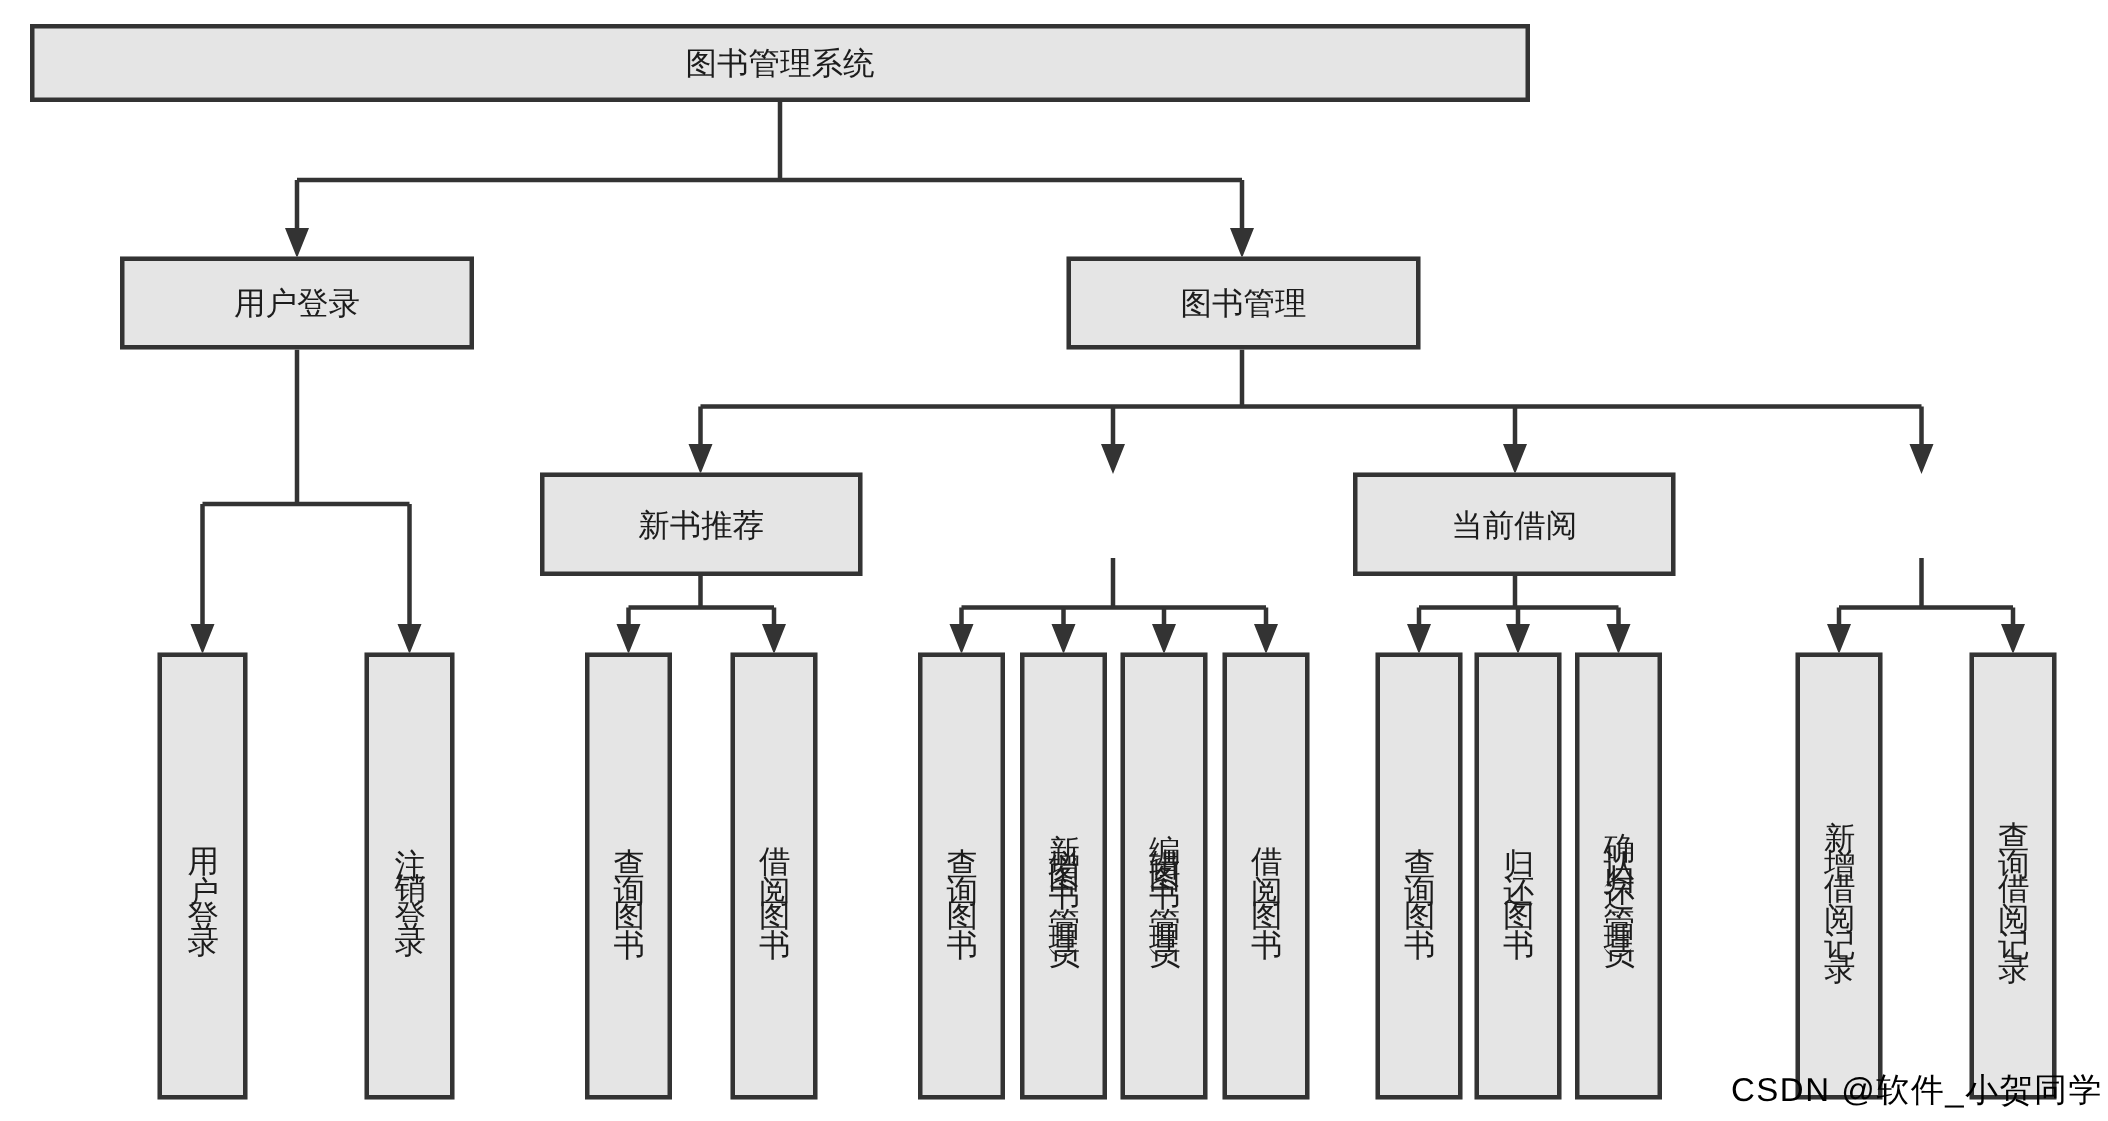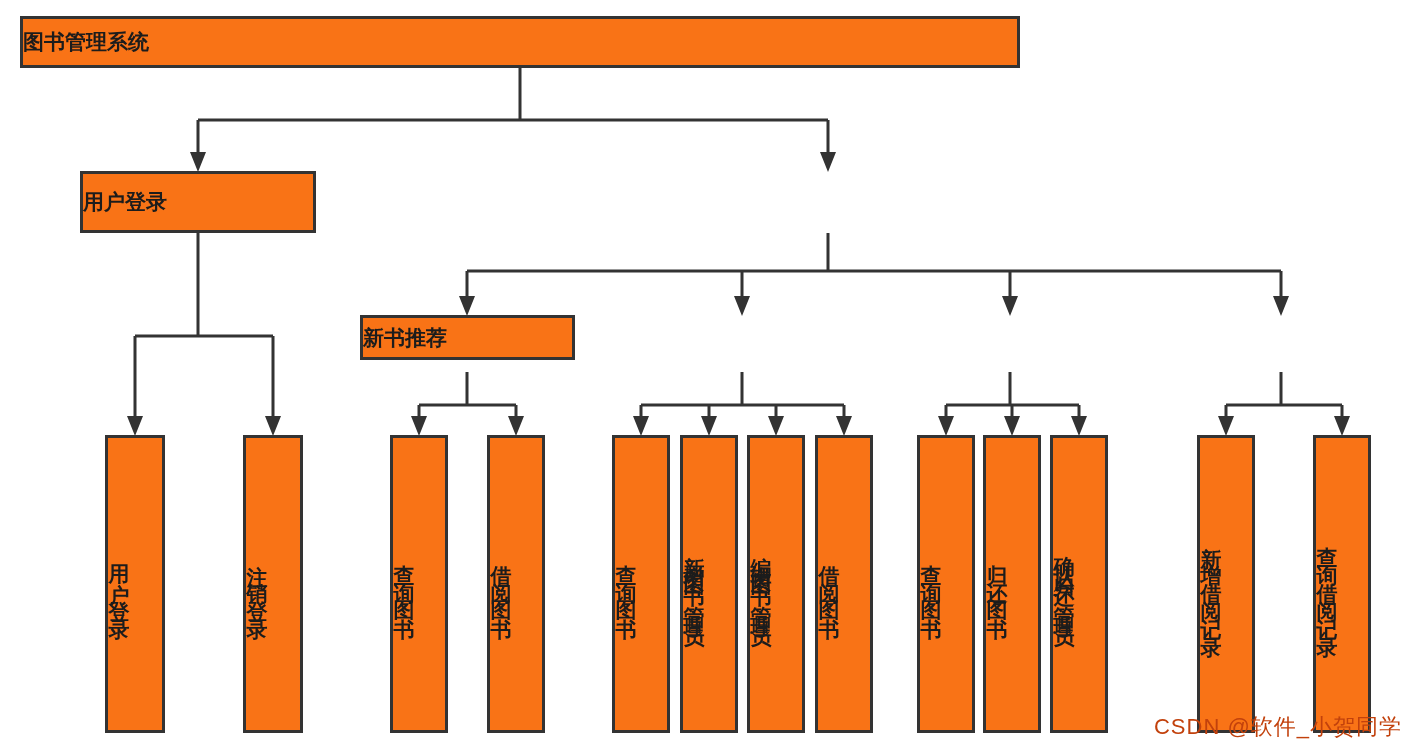--- a/index.html
+++ b/index.html
@@ -9,30 +9,30 @@
     position: relative;
     width: 1405px;
     height: 747px;
     background: #ffffff;
     overflow: hidden;
   }
   svg.wires { position: absolute; left: 0; top: 0; z-index: 1; }
   .node {
     position: absolute;
     border: 3px solid var(--line, #333333);
-    background: #f97316;
+    background: #e5e5e5;
     display: flex;
     align-items: center;
+    justify-content: center;
     color: #1c1c1c;
     z-index: 2;
-    font-weight: bold;
   }
   .root  { left: 20px;  top: 16px;  width: 1000px; height: 52px; font-size: 21px; }
   .lvl2  { top: 171px; width: 236px; height: 62px; font-size: 21px; }
-  .lvl3  { top: 315px; width: 215px; height: 45px; font-size: 21px; }
+  .lvl3  { top: 315px; width: 215px; height: 69px; font-size: 21px; }
   .leaf  { top: 435px; width: 58px;  height: 298px; font-size: 21px; }
   .leaf.wide { width: 60px; }
   .leaf .vtext {
     writing-mode: vertical-lr;
     text-orientation: upright;
     letter-spacing: 18px;
     line-height: 1.1;
     white-space: nowrap;
   }
   .leaf.long .vtext { letter-spacing: 10px; }
@@ -73,23 +73,29 @@
          M1218 416 L1234 416 L1226 436 Z  M1334 416 L1350 416 L1342 436 Z"></path>
   </svg>
 
   <div class="node root">
     <span>图书管理系统</span>
   </div>
 
   <div class="node lvl2" style="left:80px">
     <span>用户登录</span>
   </div>
+  <div class="node lvl2" style="left:711px">
+    <span>图书管理</span>
+  </div>
 
   <div class="node lvl3" style="left:360px">
     <span>新书推荐</span>
+  </div>
+  <div class="node lvl3" style="left:902px">
+    <span>当前借阅</span>
   </div>
 
   <div class="node leaf wide" style="left:105px">
     <span class="vtext">用户登录</span>
   </div>
   <div class="node leaf wide" style="left:243px">
     <span class="vtext">注销登录</span>
   </div>
 
   <div class="node leaf" style="left:390px">
@@ -122,15 +128,15 @@
     <span class="vtext">确认归还（管理员）</span>
   </div>
 
   <div class="node leaf" style="left:1197px">
     <span class="vtext">新增借阅记录</span>
   </div>
   <div class="node leaf" style="left:1313px">
     <span class="vtext">查询借阅记录</span>
   </div>
 
-  <div class="watermark" style="color: #c2410c;">CSDN @软件_小贺同学</div>
+  <div class="watermark" style="color: #000000;">CSDN @软件_小贺同学</div>
 
 </div>
 
 </body></html>

